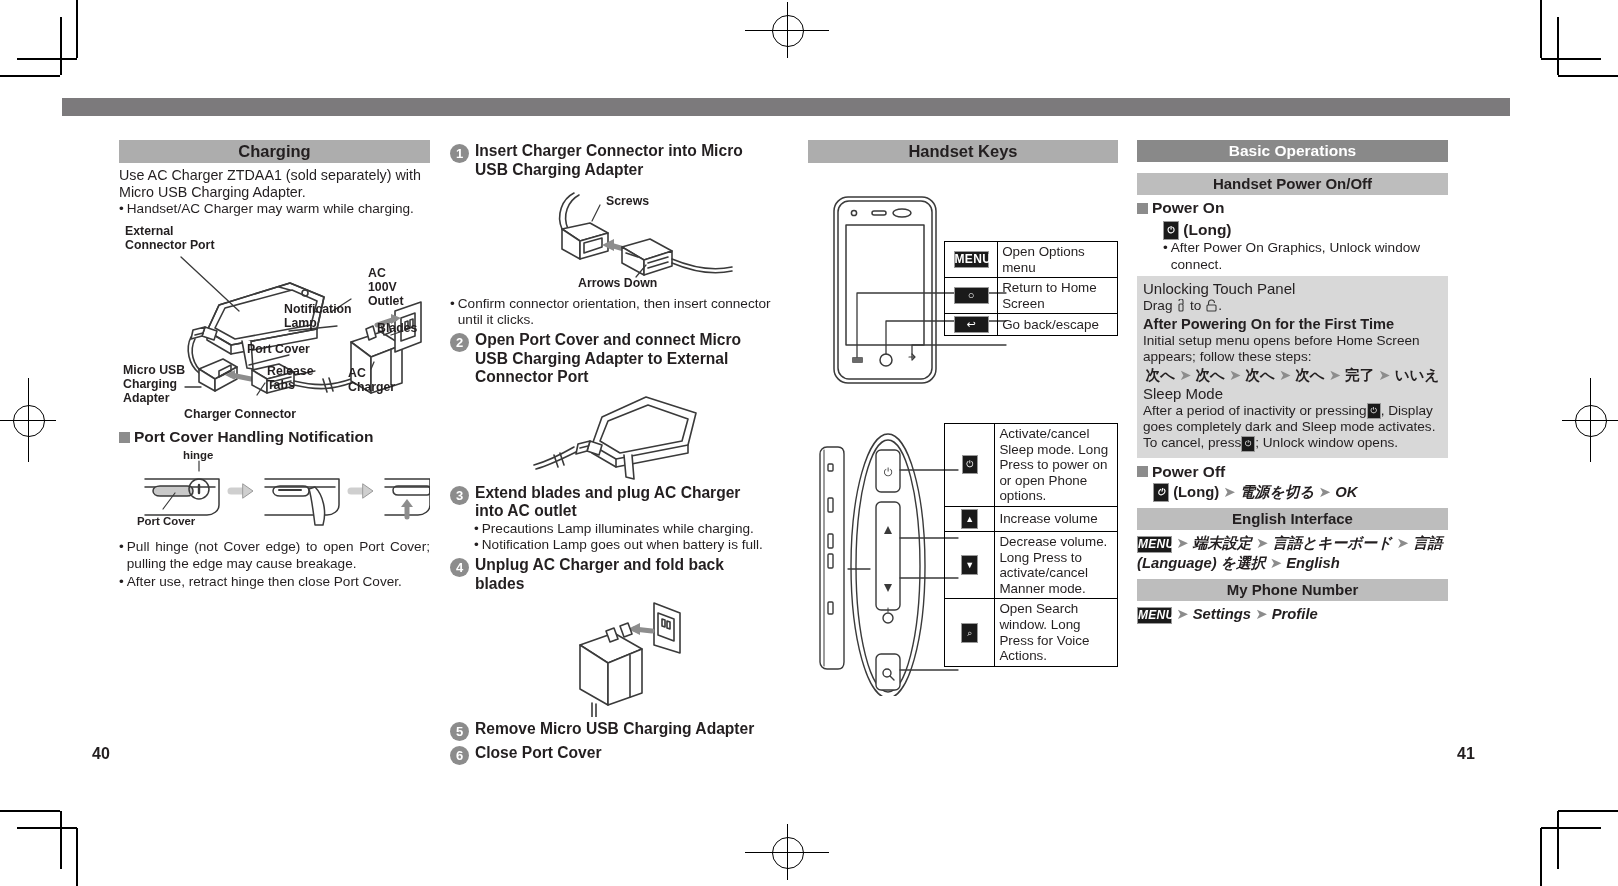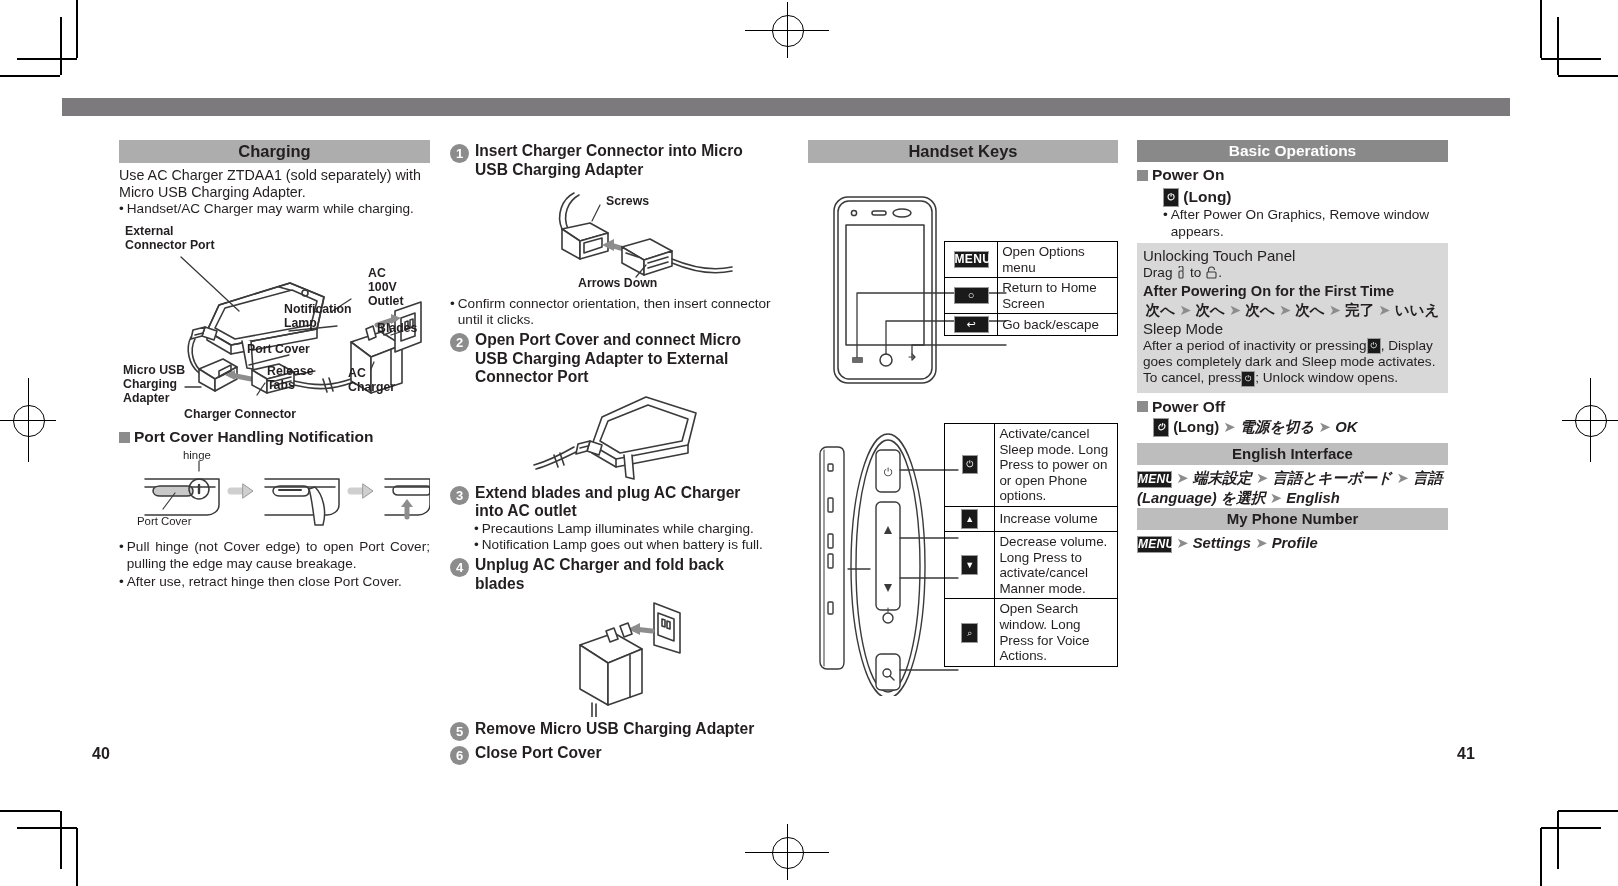--- a/index.html
+++ b/index.html
@@ -73,21 +73,21 @@
   .ib-hb{font-size:14.6px;font-weight:bold;line-height:18px;}
   .ib-t{font-size:13.6px;line-height:16px;}
   .steps-jp{font-weight:bold;font-size:14.6px;line-height:18px;
             text-align:center;}
   .arrow{color:#8c8c8c;font-weight:bold;}
   .navline{font-weight:bold;font-style:italic;font-size:14.8px;line-height:20px;}
 
   
   .art{position:relative;}
   .lbl{position:absolute;font-weight:bold;font-size:12.3px;line-height:13.6px;color:#231f20;}
-  .lbl-sm{position:absolute;font-weight:normal;font-size:11.4px;line-height:13px;color:#231f20;text-align:right;}
+  .lbl-sm{position:absolute;font-weight:bold;font-size:11.4px;line-height:13px;color:#231f20;text-align:right;}
   svg{display:block;}
 </style>
 </head>
 <body>
 
 <div class="mark" style="left:76px;top:0;width:1.6px;height:58px;"></div>
 <div class="mark" style="left:0;top:75px;width:60px;height:1.6px;"></div>
 <div class="mark" style="left:60px;top:17px;width:1.6px;height:58px;"></div>
 <div class="mark" style="left:17px;top:58px;width:60px;height:1.6px;"></div>
 
@@ -503,33 +503,34 @@
         </tbody>
       </table>
     </div>
   </div>
 </div>
 
 <div class="col" id="col4">
 
   <div class="band-dk">Basic Operations</div>
 
+  <div class="band-md" style="margin-top:11px;">Handset Power On/Off</div>
 
   <div class="sqhead" style="margin-top:3px;">
     <span class="sq"></span>
     <span>Power On</span>
   </div>
 
   <div style="margin-left:26px;margin-top:2px;font-weight:bold;font-size:15.5px;line-height:19px;">
     <span class="chip chip-pwr">⏻</span>
     <span>(Long)</span>
   </div>
   <div class="bullet" style="margin-left:26px;">
     <span class="dot">•</span>
-    <span class="txt">After Power On Graphics, Remove window appears.</span>
+    <span class="txt">After Power On Graphics, Unlock window connect.</span>
   </div>
 
   <div class="infobox" style="margin-top:3px;">
     <div class="ib-h">Unlocking Touch Panel</div>
     <div class="ib-t">
       <span>Drag</span>
       <svg width="10" height="14" viewBox="0 0 10 14" style="display:inline-block;vertical-align:-3px;">
         <g fill="none" stroke="#3a3a3a" stroke-width="1.1">
             <path d="M3 2 a2 2 0 0 1 4 0 v3"></path>
             <rect x="3" y="5" width="4" height="7" rx="1"></rect>
@@ -538,20 +539,21 @@
       <span>to</span>
       <svg width="13" height="13" viewBox="0 0 13 13" style="display:inline-block;vertical-align:-2px;">
         <g fill="none" stroke="#3a3a3a" stroke-width="1.1">
             <path d="M3.5 6 V4 a3 3 0 0 1 6 0"></path>
             <rect x="2" y="6" width="9" height="6" rx="1"></rect>
           </g>
       </svg><span>.</span>
     </div>
 
     <div class="ib-hb" style="margin-top:1px;">After Powering On for the First Time</div>
+    <div class="ib-t">Initial setup menu opens before Home Screen appears; follow these steps:</div>
     <div class="steps-jp" style="margin-top:1px;">
       <span>次へ</span>
       <span class="arrow">➤</span>
       <span>次へ</span>
       <span class="arrow">➤</span>
       <span>次へ</span>
       <span class="arrow">➤</span>
       <span>次へ</span>
       <span class="arrow">➤</span>
       <span>完了</span>
@@ -584,21 +586,21 @@
     <span class="arrow" style="font-style:normal;">➤</span>
     <span>端末設定</span>
     <span class="arrow" style="font-style:normal;">➤</span>
     <span>言語とキーボード</span>
     <span class="arrow" style="font-style:normal;">➤</span>
     <span>言語 (Language) を選択</span>
     <span class="arrow" style="font-style:normal;">➤</span>
     <span>English</span>
   </div>
 
-  <div class="band-md" style="">My Phone Number</div>
+  <div class="band-md" style="margin-top:6px;">My Phone Number</div>
   <div class="navline" style="margin-top:3px;">
     <span class="chip chip-menu">MENU</span>
     <span class="arrow" style="font-style:normal;">➤</span>
     <span>Settings</span>
     <span class="arrow" style="font-style:normal;">➤</span>
     <span>Profile</span>
   </div>
 </div>
 
 </body></html>

